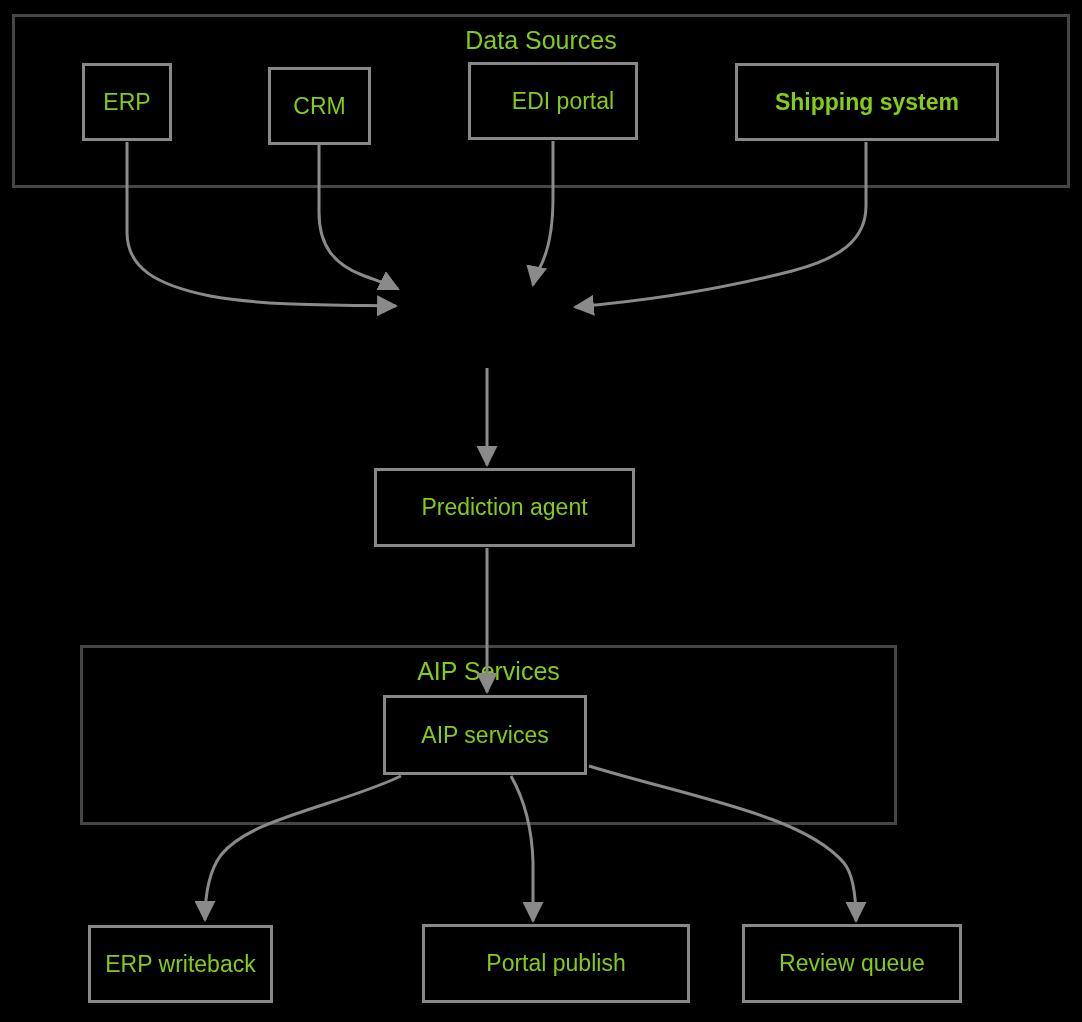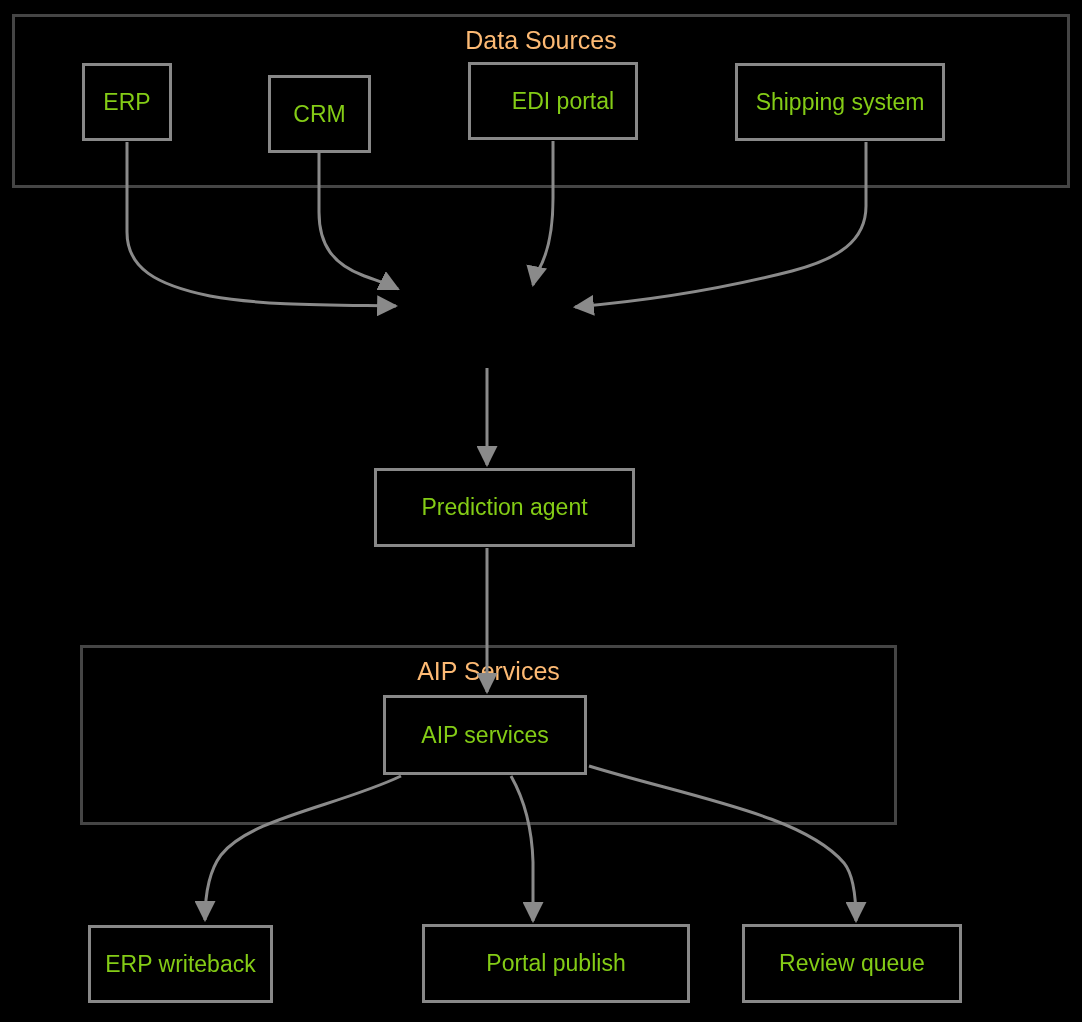--- a/index.html
+++ b/index.html
@@ -24,21 +24,21 @@
     background: #000000;
     box-sizing: border-box;
     z-index: 1;
   }
   .cluster-label {
     position: absolute;
     top: 9px;
     left: 0;
     width: 100%;
     text-align: center;
-    color: #fdba74;
+    color: #84cc16;
     font-size: 25px;
     white-space: nowrap;
   }
   .node {
     position: absolute;
     border: 3px solid #888888;
     background: #000000;
     box-sizing: border-box;
     z-index: 3;
     display: flex;
@@ -79,25 +79,25 @@
     <path class="edge" marker-end="url(#arrowhead)" d="M866 142 L866 206 C866 241 838 259 792 271 C722 289 645 301 575 307"></path>
     <path class="edge" marker-end="url(#arrowhead)" d="M487 368 L487 465"></path>
     <path class="edge" marker-end="url(#arrowhead)" d="M487 548 L487 692"></path>
     <path class="edge" marker-end="url(#arrowhead)" d="M401 776 C338 806 250 818 221 855 C209 871 205 893 205 920"></path>
     <path class="edge" marker-end="url(#arrowhead)" d="M511 776 C524 799 532 828 533 862 L533 921"></path>
     <path class="edge" marker-end="url(#arrowhead)" d="M589 766 C690 797 803 815 844 863 C853 874 856 896 856 921"></path>
   </svg>
 
   <div class="node" style="left:82px; top:63px; width:90px; height:78px;">ERP</div>
 
-  <div class="node" style="left:268px; top:75px; width:103px; height:78px;">CRM</div>
+  <div class="node" style="left:268px; top:67px; width:103px; height:78px;">CRM</div>
 
   <div class="node" style="left:468px; top:62px; width:170px; height:78px;padding-left:20px;">EDI portal</div>
 
-  <div class="node" style="left:735px; top:63px; width:210px; height:78px;">Shipping system</div>
+  <div class="node" style="left:735px; top:63px; width:264px; height:78px;font-weight:bold;">Shipping system</div>
 
 
   <div class="node" style="left:374px; top:468px; width:261px; height:79px;">Prediction agent</div>
 
   <div class="node" style="left:383px; top:695px; width:204px; height:80px;">AIP services</div>
 
   <div class="node" style="left:88px; top:925px; width:185px; height:78px;">ERP writeback</div>
 
   <div class="node" style="left:422px; top:924px; width:268px; height:79px;">Portal publish</div>
 

